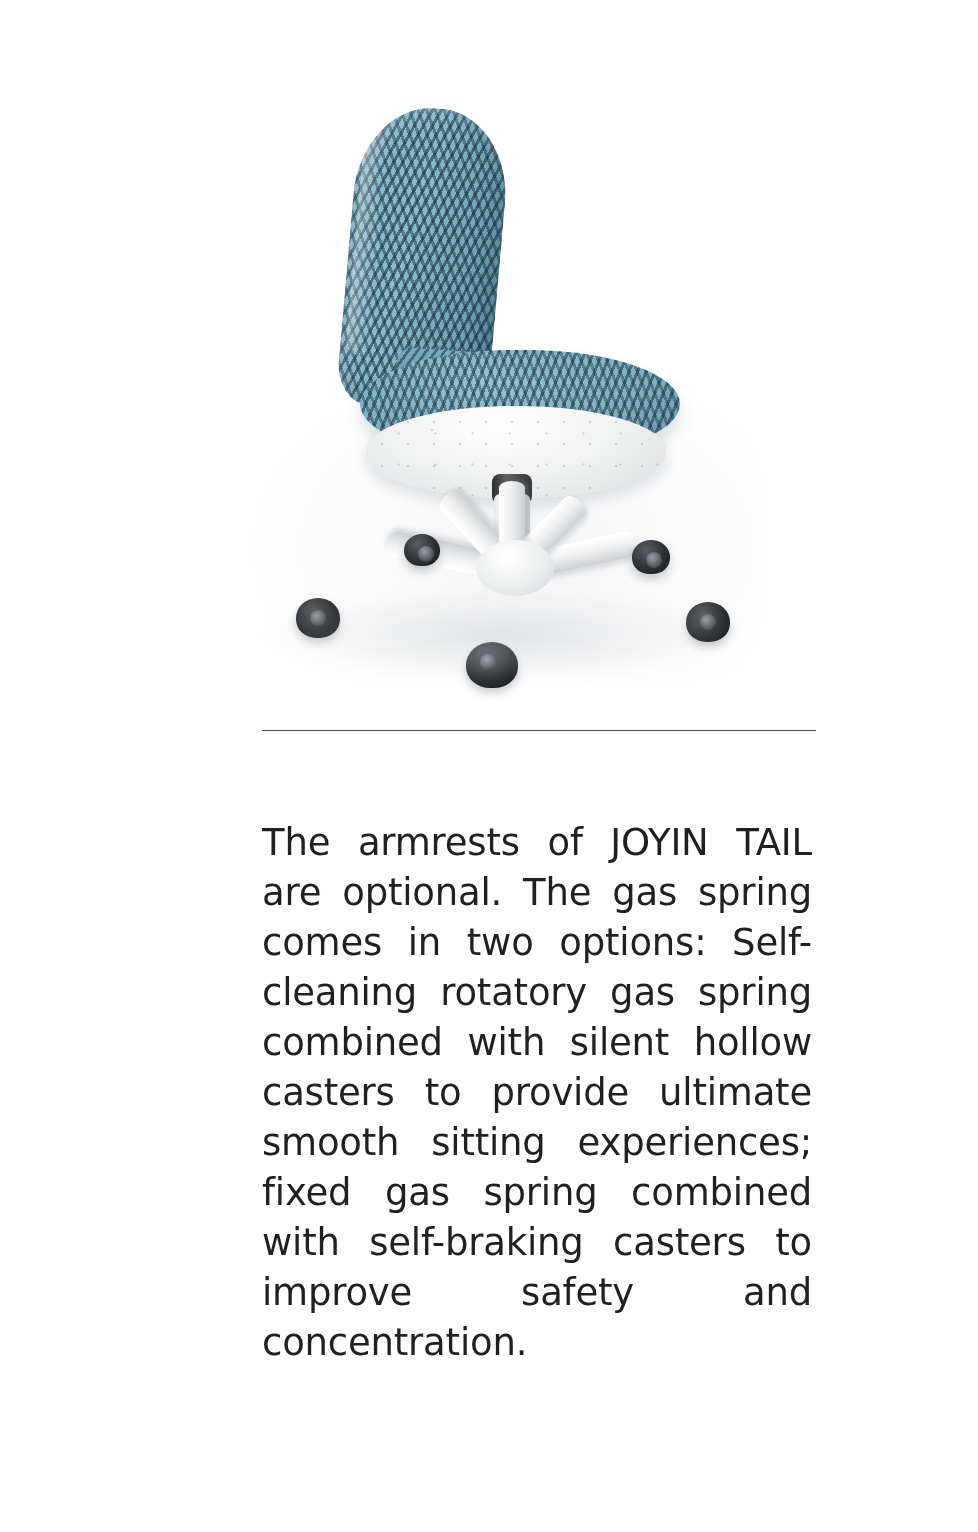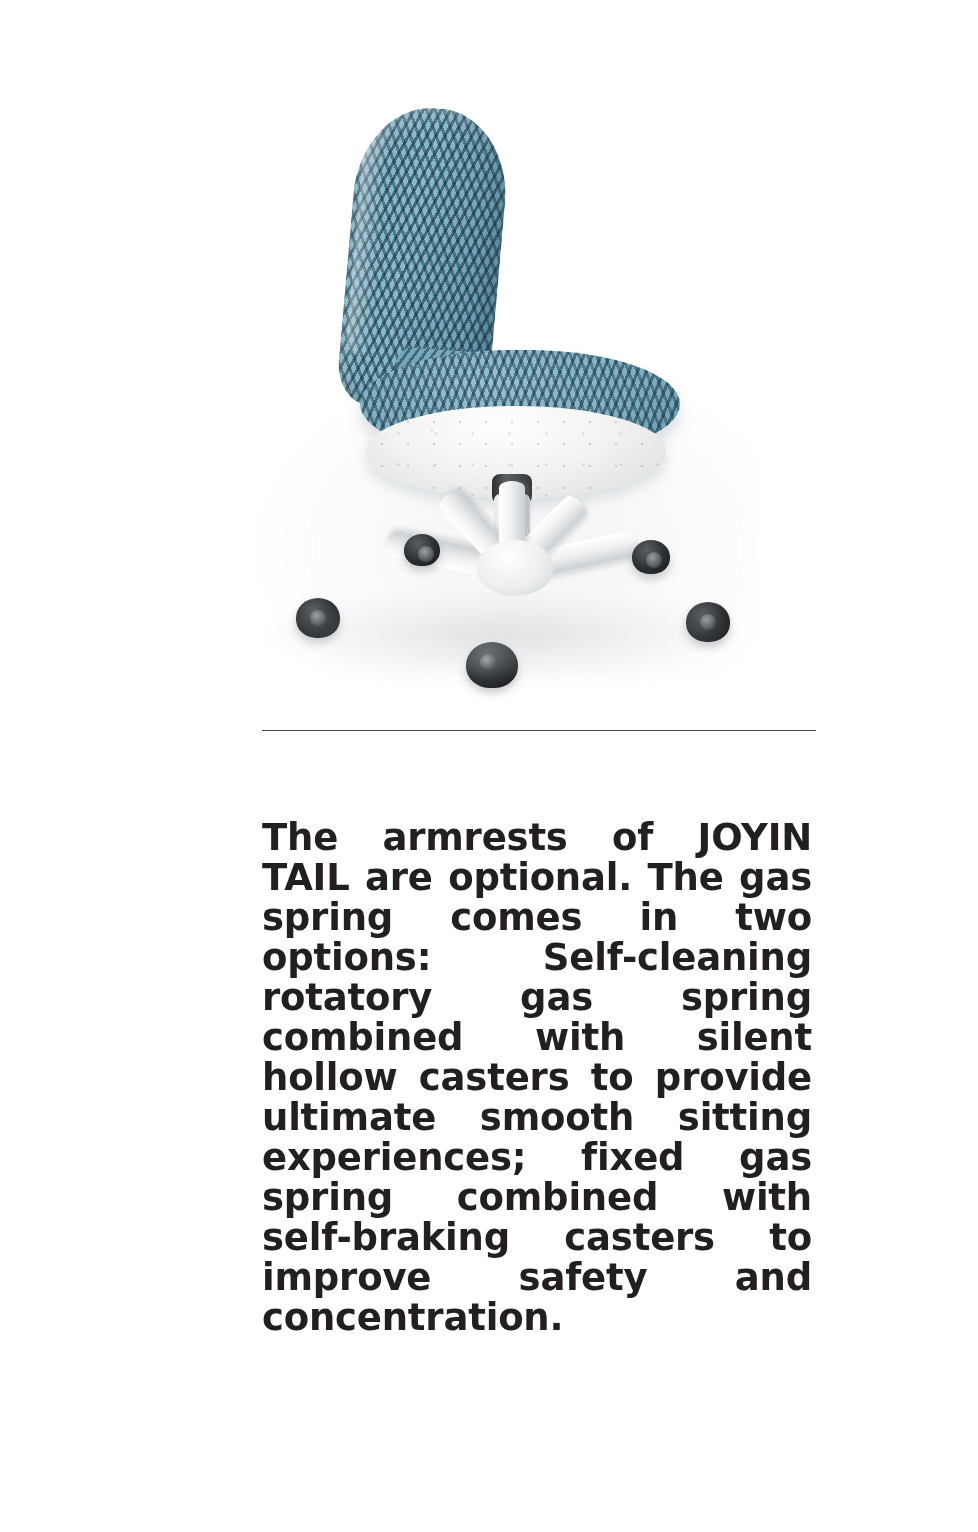--- a/index.html
+++ b/index.html
@@ -214,27 +214,26 @@
   }
 
   
   .copy {
     position: absolute;
     left: 262px;
     top: 818px;
     width: 550px;
     font-family: "DejaVu Sans", sans-serif;
     font-size: 37px;
-    line-height: 40px;
+    line-height: 50px;
     color: #231f20;
     text-align: justify;
     text-justify: inter-word;
     letter-spacing: -0.2px;
     hyphens: manual;
-    font-weight: bold;
   }
   .copy p { margin: 0; }
 </style>
 </head>
 <body>
 
 <div class="page">
 
   <div class="product-figure">
     <div class="chair-stage">

